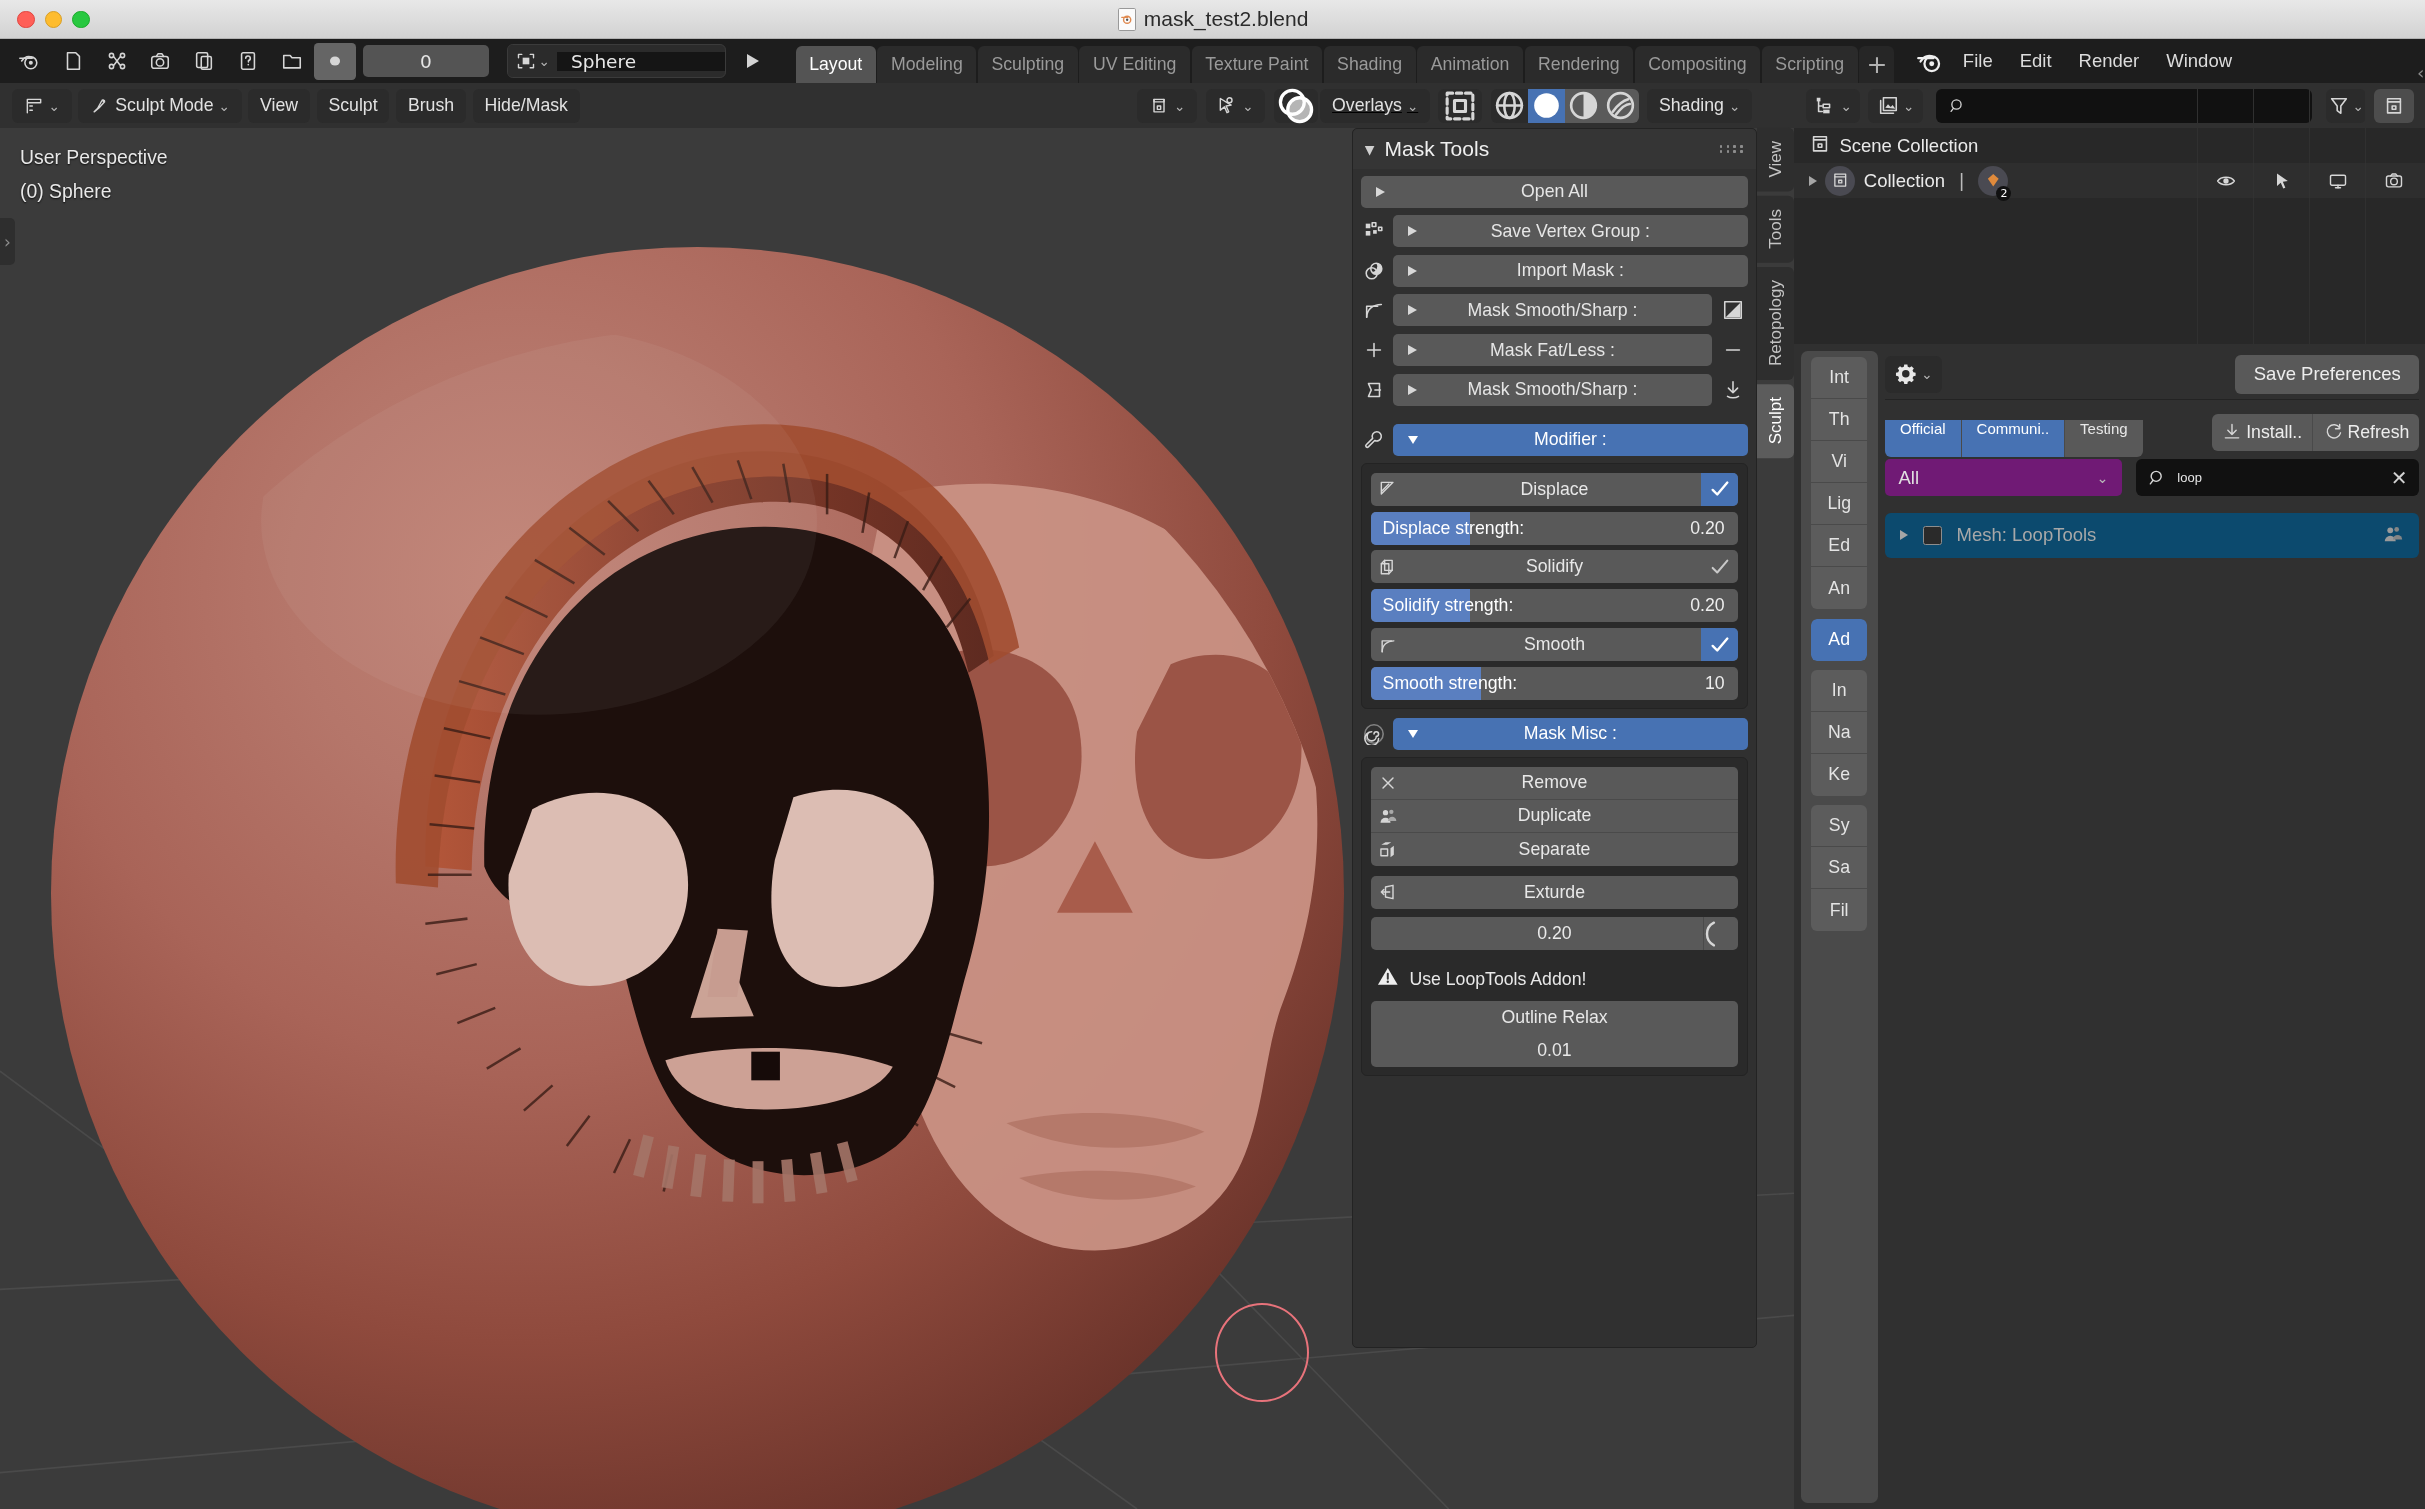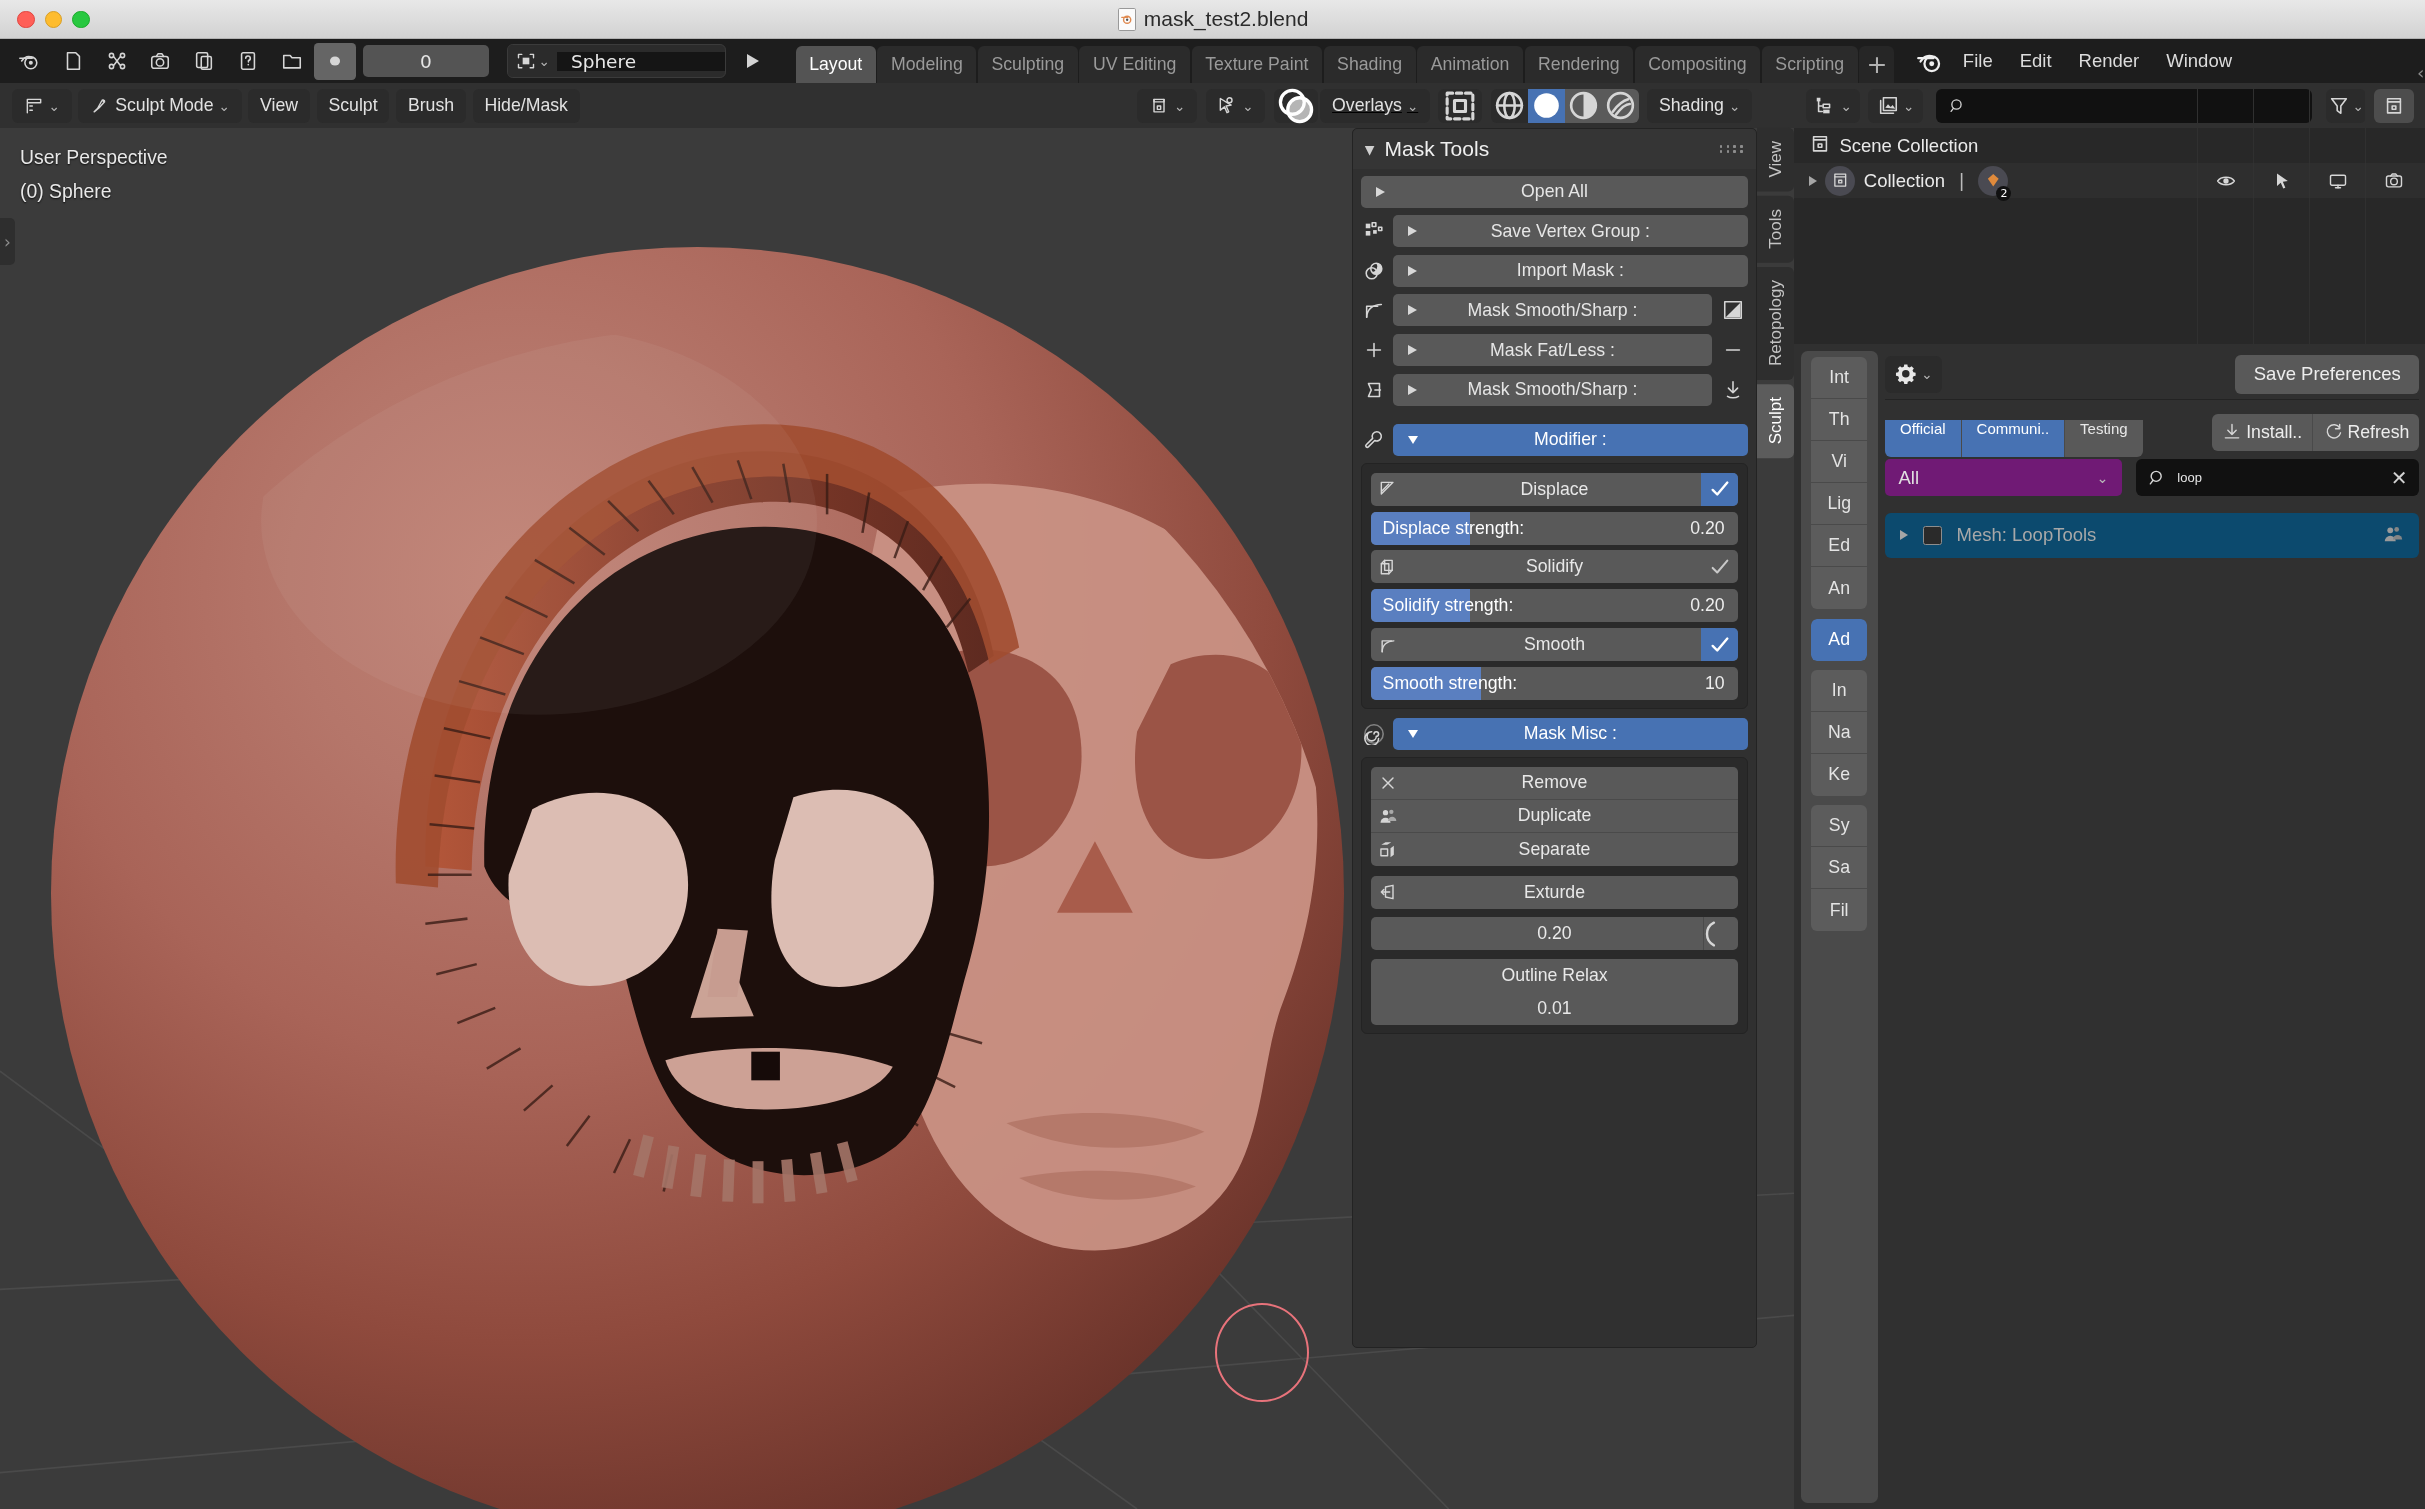--- a/index.html
+++ b/index.html
@@ -877,20 +877,30 @@
         <span>0.20</span>
         <span class="arcico">
             <svg viewBox="0 0 24 24">
               <path d="M7 4 a9 9 0 0 0 0 16" class="ic" stroke-width="2"></path>
               <path d="M7 4 v16" class="ic" opacity="0"></path>
             </svg>
           </span>
       </div>
 
 
+      <div class="warnrow">
+        <span>
+          <svg viewBox="0 0 24 24">
+              <path d="M12 3 L22 20 H2 Z" fill="#efefef"></path>
+              <path d="M12 9 v5" stroke="#3a3a3a" stroke-width="2" stroke-linecap="round"></path>
+              <circle cx="12" cy="17" r="1.2" fill="#3a3a3a"></circle>
+            </svg>
+        </span>
+        <span>Use LoopTools Addon!</span>
+      </div>
 
       <div class="stack" style="margin-bottom:0;">
         <div class="lblrow">
           <span class="t">Outline Relax</span>
         </div>
         <div class="lblrow">
           <span class="t">0.01</span>
         </div>
       </div>
     </div>

